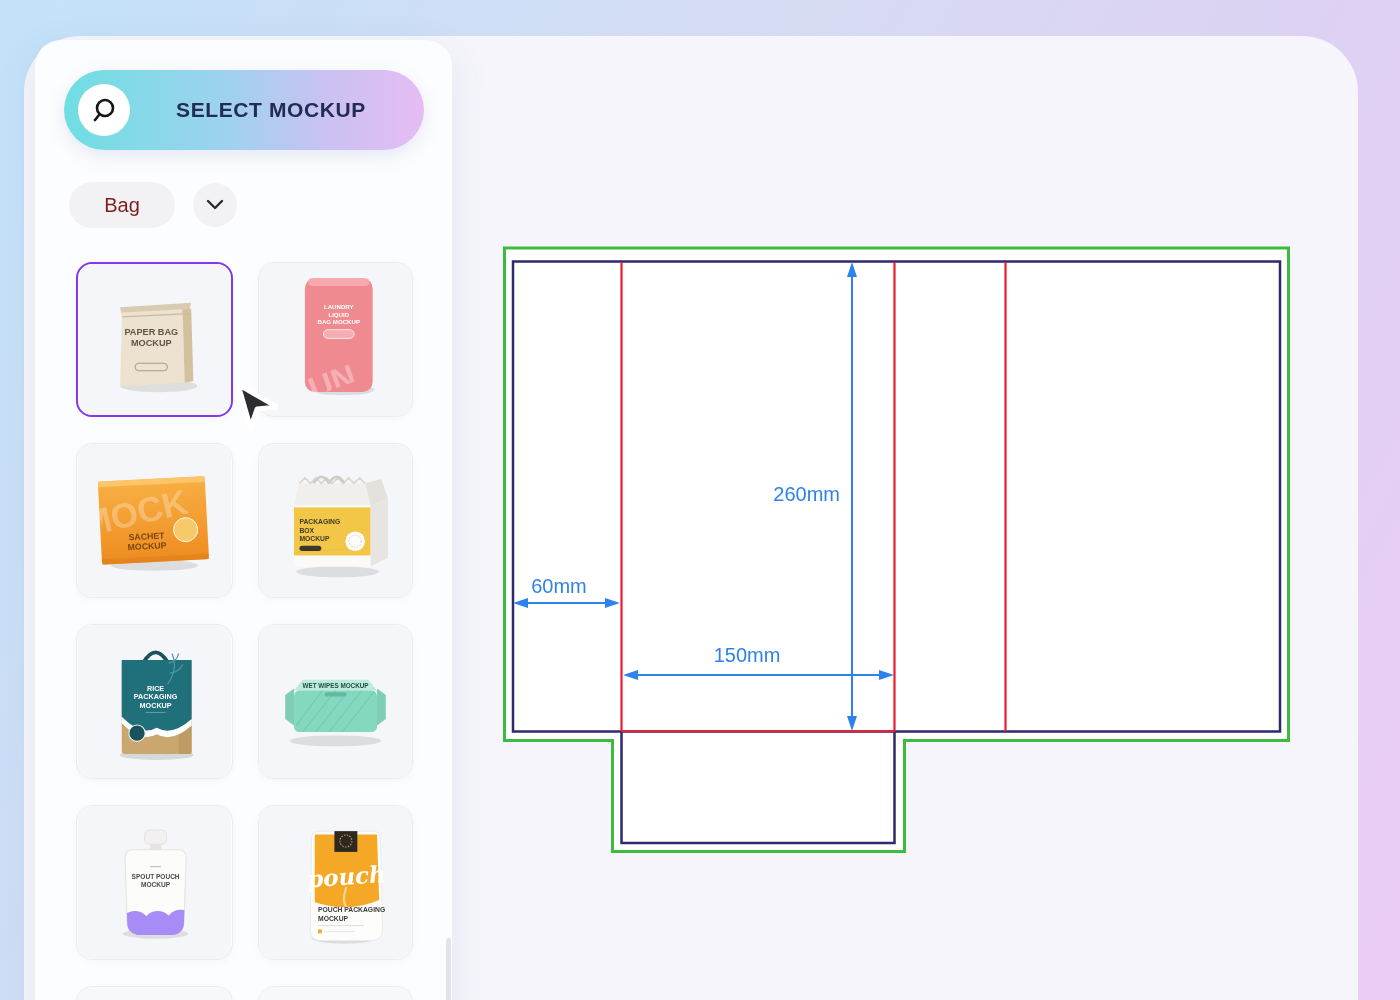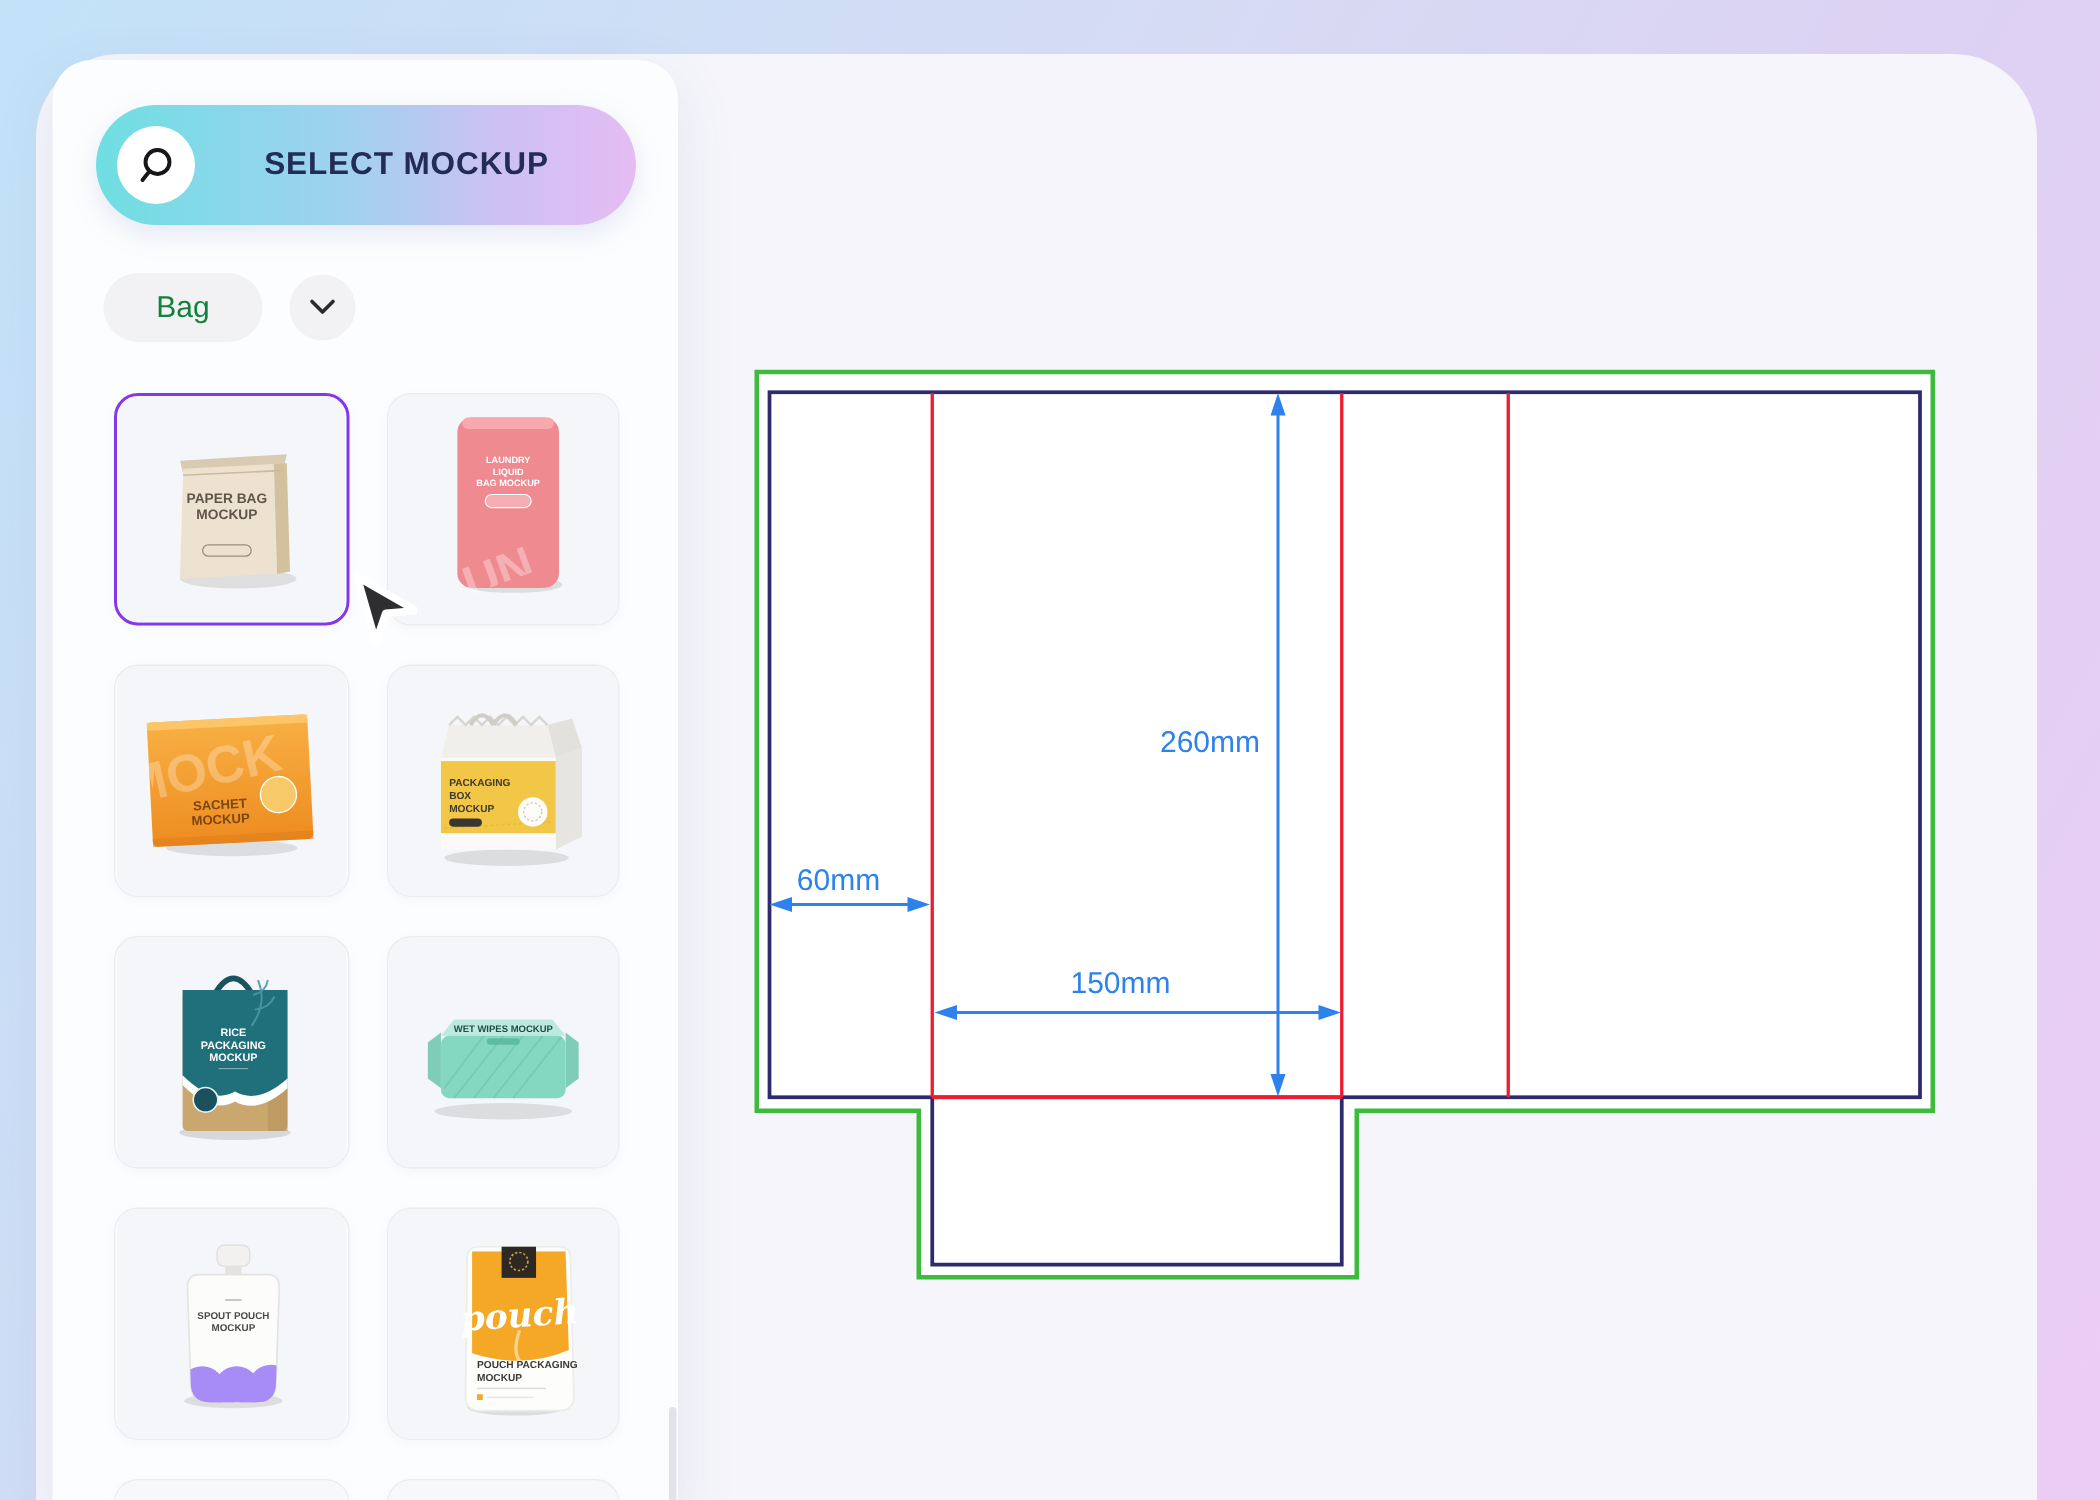--- a/index.html
+++ b/index.html
@@ -35,21 +35,21 @@
   .search-circle{
     width:52px;height:52px;border-radius:50%;background:#FFFFFF;margin-left:14px;
     display:flex;align-items:center;justify-content:center;flex:0 0 auto;
   }
   .pill-label{
     flex:1;text-align:center;padding-right:12px;
     font-size:21px;font-weight:600;letter-spacing:.6px;color:#232C52;
   }
   .chips{position:absolute;left:34px;top:142px;display:flex;align-items:center;}
   .chip{
-    height:46px;border:none;border-radius:23px;background:#F2F2F5;color:#15803d;
+    height:46px;border:none;border-radius:23px;background:#F2F2F5;color:#7f1d1d;
     font-family:"Liberation Sans",sans-serif;font-size:20px;cursor:pointer;
     display:flex;align-items:center;justify-content:center;
   }
   .chip-bag{width:106px;}
   .chip-tumbler{width:173px;margin-left:14px;}
   .chip-round{
     width:44px;height:44px;margin-left:18px;border:none;border-radius:50%;
     background:#F2F2F5;cursor:pointer;display:flex;align-items:center;justify-content:center;
   }
   .grid{

